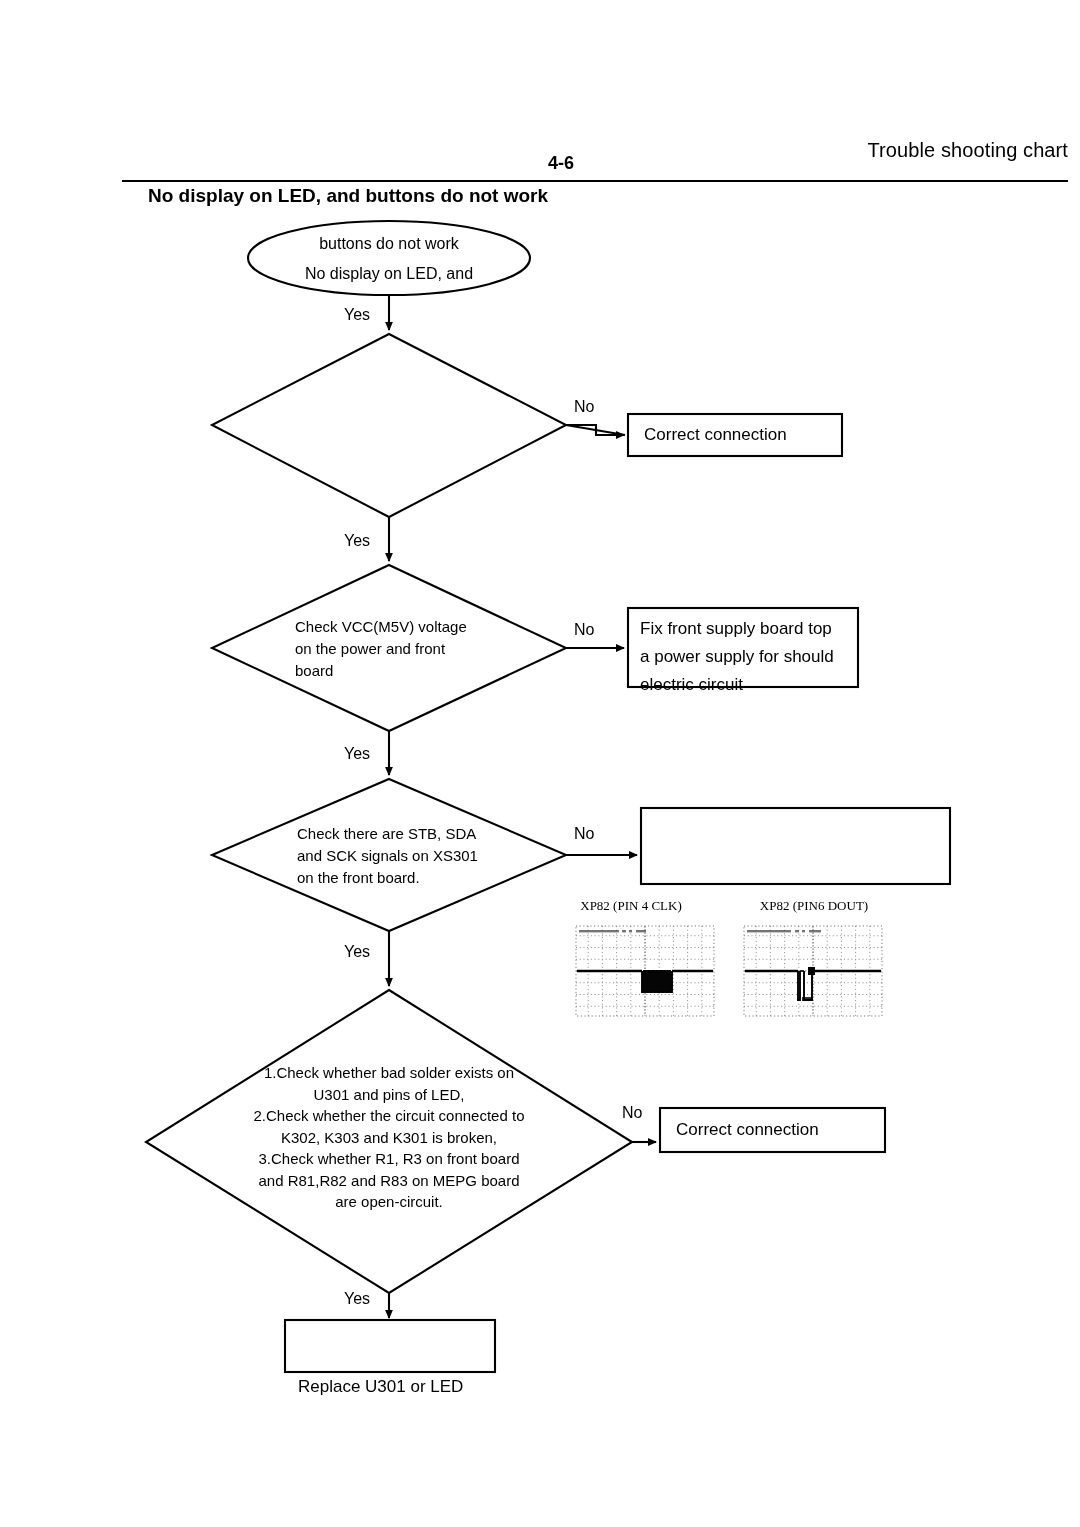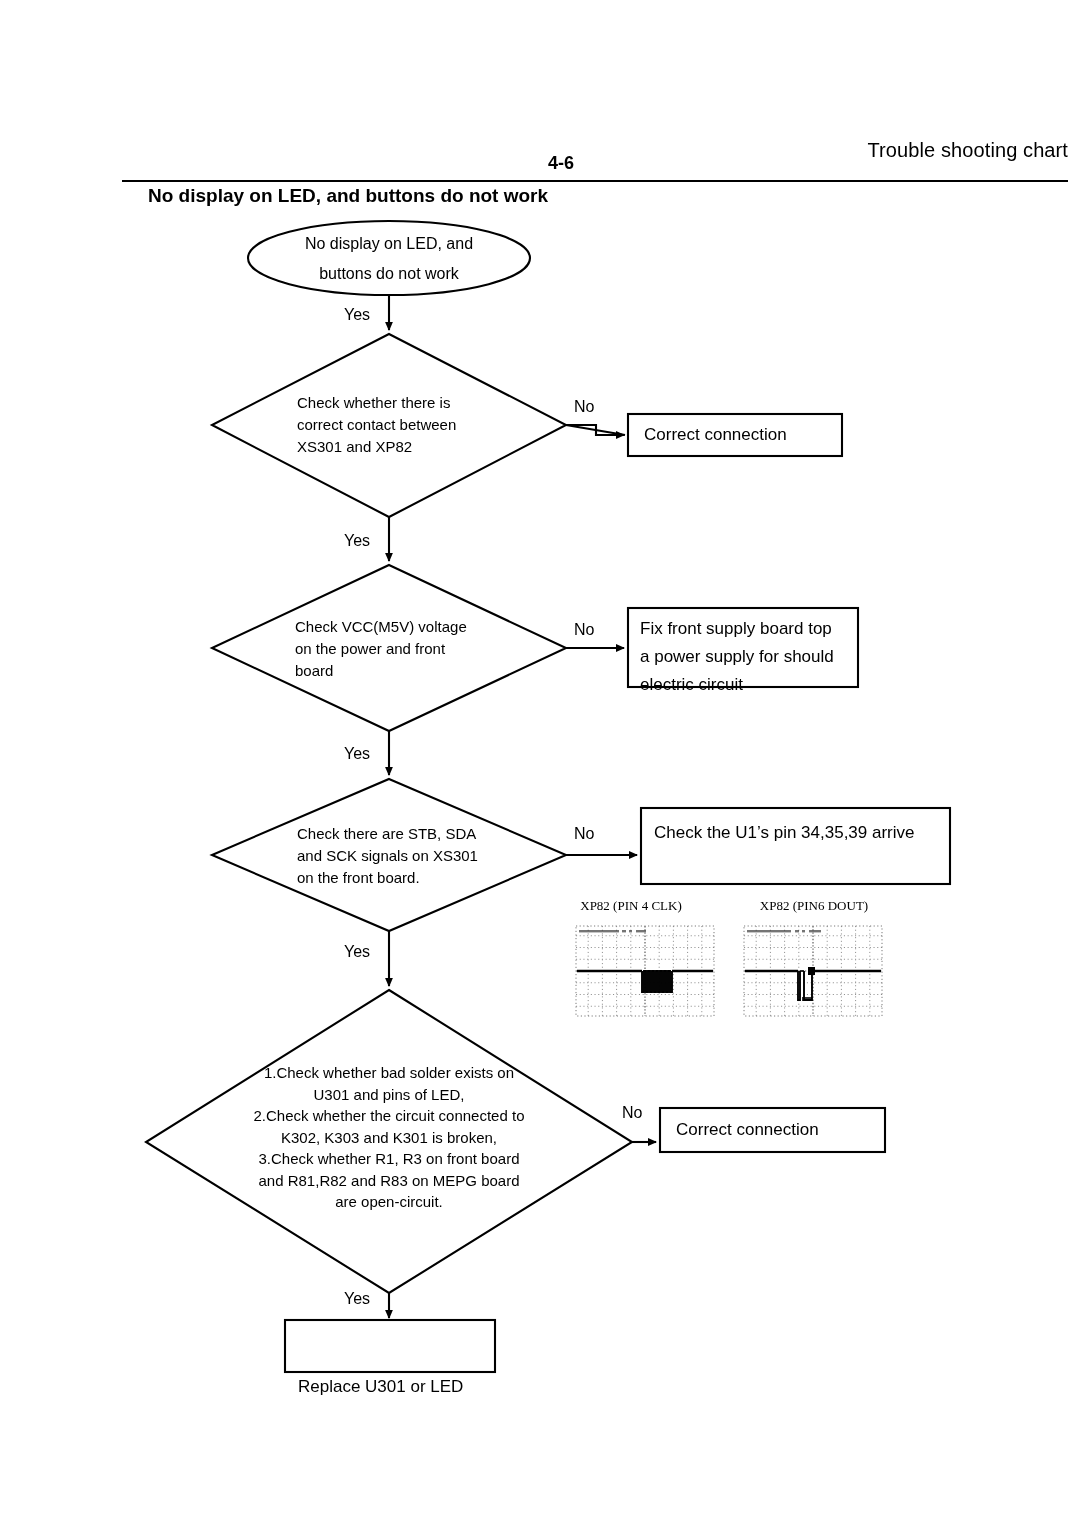--- a/index.html
+++ b/index.html
@@ -94,31 +94,26 @@
 
     <rect x="628" y="414" width="214" height="42" fill="#fff" stroke="#000" stroke-width="2.1"></rect>
     <rect x="628" y="608" width="230" height="79" fill="#fff" stroke="#000" stroke-width="2.1"></rect>
     <rect x="641" y="808" width="309" height="76" fill="#fff" stroke="#000" stroke-width="2.1"></rect>
     <rect x="660" y="1108" width="225" height="44" fill="#fff" stroke="#000" stroke-width="2.1"></rect>
 
     <rect x="285" y="1320" width="210" height="52" fill="#fff" stroke="#000" stroke-width="2.1"></rect>
   </svg>
 
   <div class="abs term-text" style="left:269px;top:229px;width:240px;">
+    <div>buttons do not work</div>
     <div>No display on LED, and</div>
-    <div>buttons do not work</div>
   </div>
 
   <div class="edge-label" style="left:344px;top:306px;">Yes</div>
 
-  <div class="node-text justified" style="left:297px;top:392px;width:192px;">
-    <div class="justified">Check whether there is</div>
-    <div class="justified">correct contact between</div>
-    <div>XS301 and XP82</div>
-  </div>
   <div class="edge-label" style="left:574px;top:398px;">No</div>
   <div class="edge-label" style="left:344px;top:532px;">Yes</div>
 
   <div class="node-text justified" style="left:295px;top:616px;width:195px;">
     <div>Check VCC(M5V) voltage</div>
     <div class="justified">on the power and front</div>
     <div>board</div>
   </div>
   <div class="edge-label" style="left:574px;top:621px;">No</div>
   <div class="edge-label" style="left:344px;top:745px;">Yes</div>
@@ -145,21 +140,20 @@
 
   <div class="box-text" style="left:644px;top:421px;width:190px;">Correct connection</div>
 
   <div class="box-text" style="left:640px;top:615px;width:206px;">
     <div class="just">Fix front supply board top</div>
     <div class="just">a power supply for should</div>
     <div>electric circuit</div>
   </div>
 
   <div class="box-text" style="left:654px;top:817px;width:290px;line-height:31px;">
-    <div>Check the U1’s pin 34,35,39 arrive</div>
   </div>
 
   <div class="box-text" style="left:676px;top:1116px;width:200px;">Correct connection</div>
 
   <div class="box-text" style="left:298px;top:1373px;width:190px;">Replace U301 or LED</div>
 
   <div class="scope-label" style="left:560px;top:898px;width:142px;">XP82 (PIN 4 CLK)</div>
   <div class="scope-label" style="left:738px;top:898px;width:152px;">XP82 (PIN6 DOUT)</div>
 
   <svg class="scope" style="left:574px;top:924px;" width="142" height="94" viewBox="0 0 142 94">

